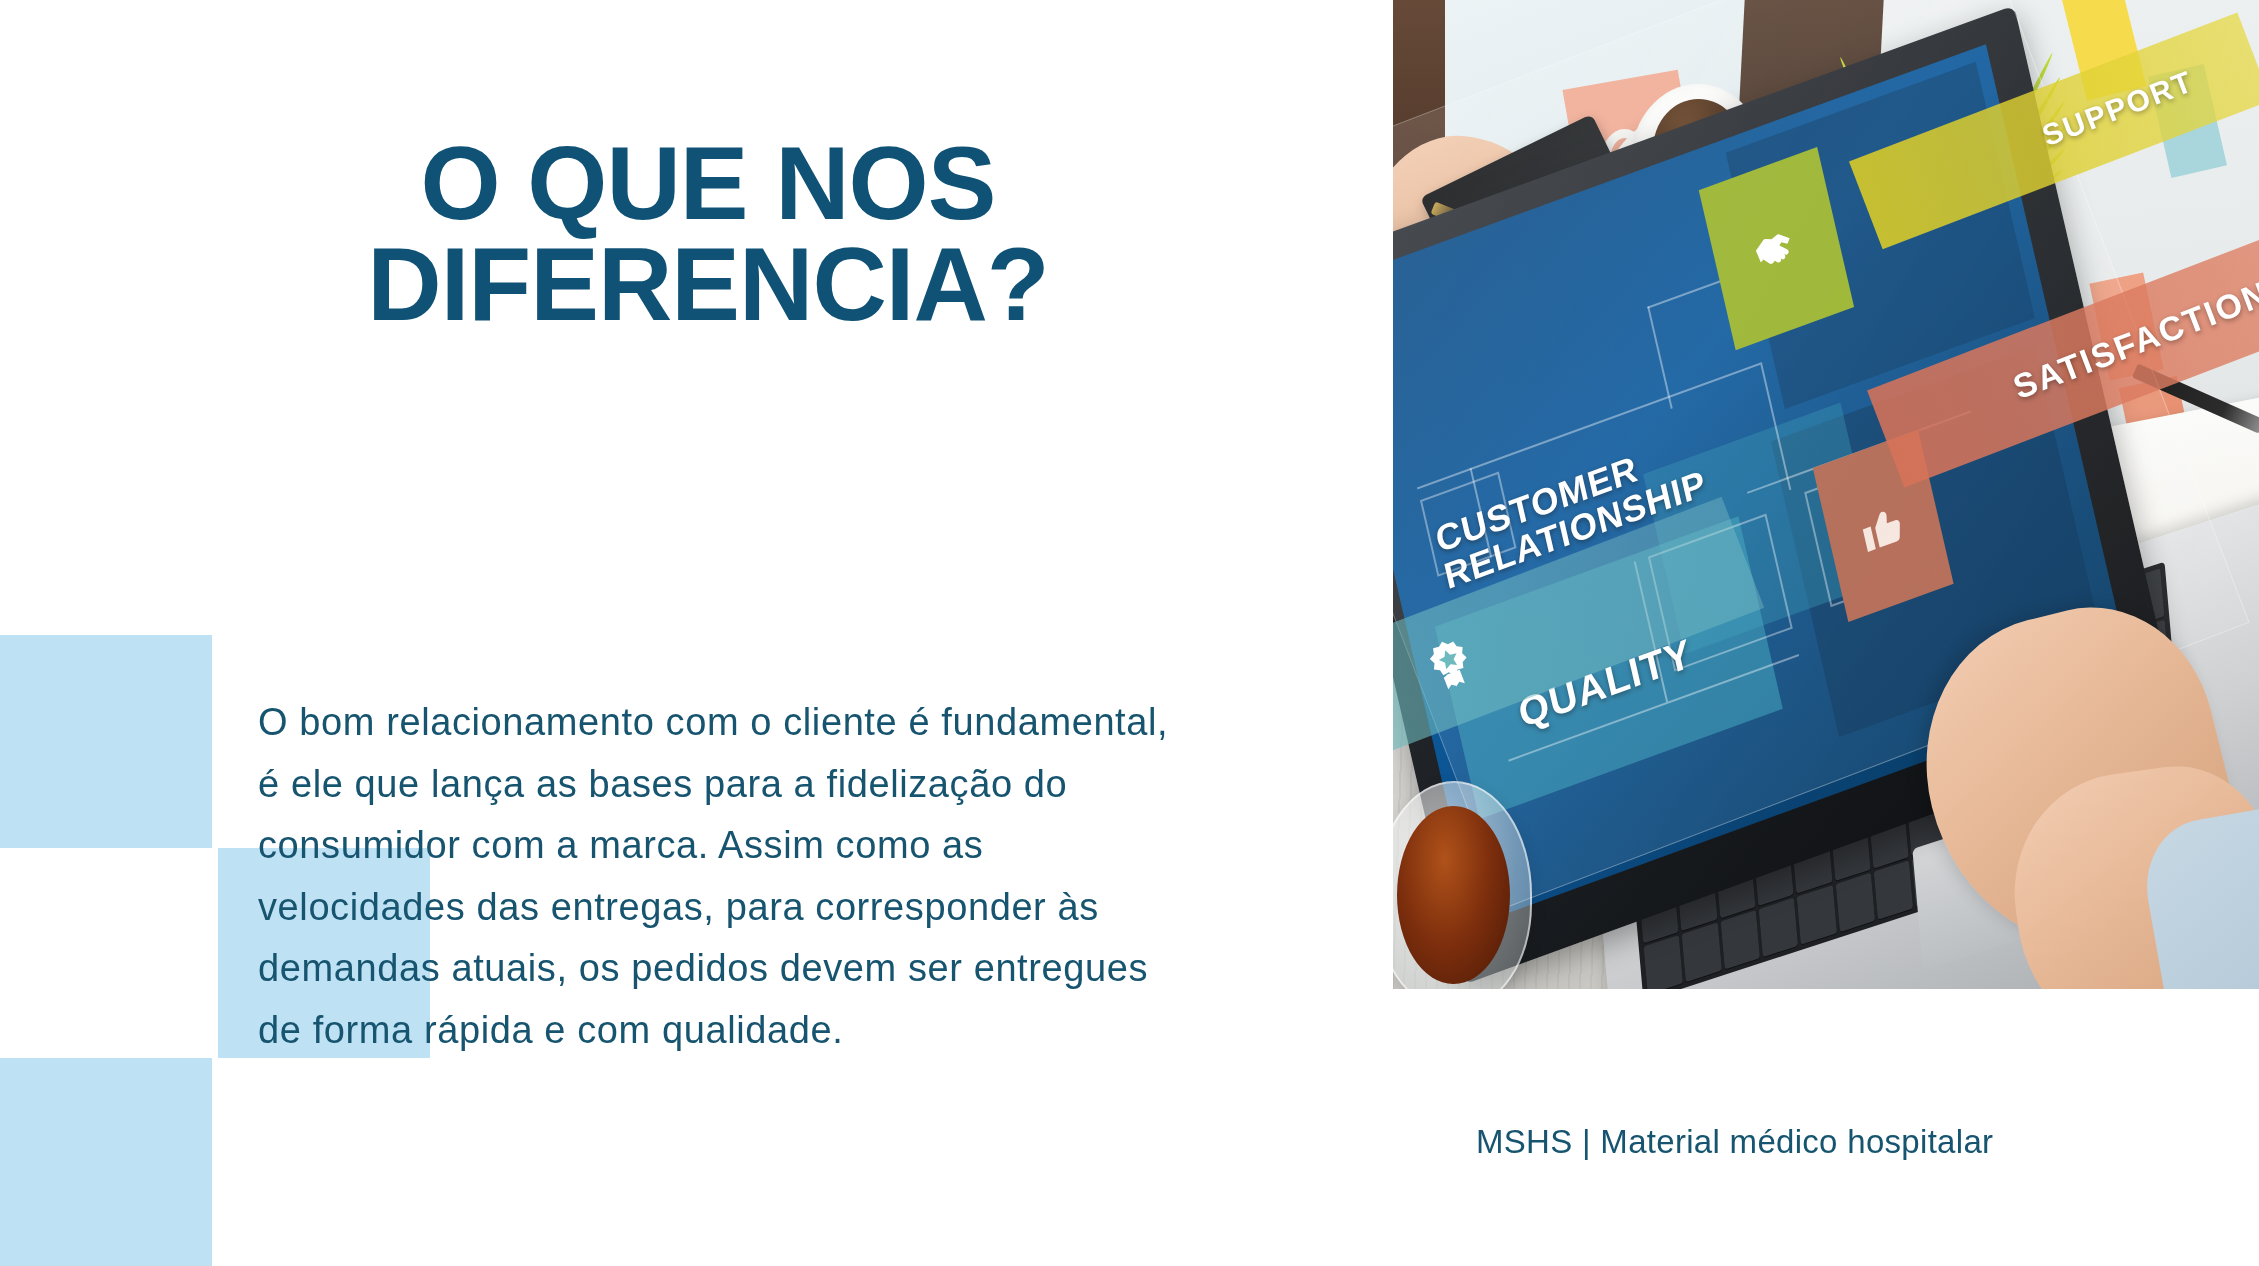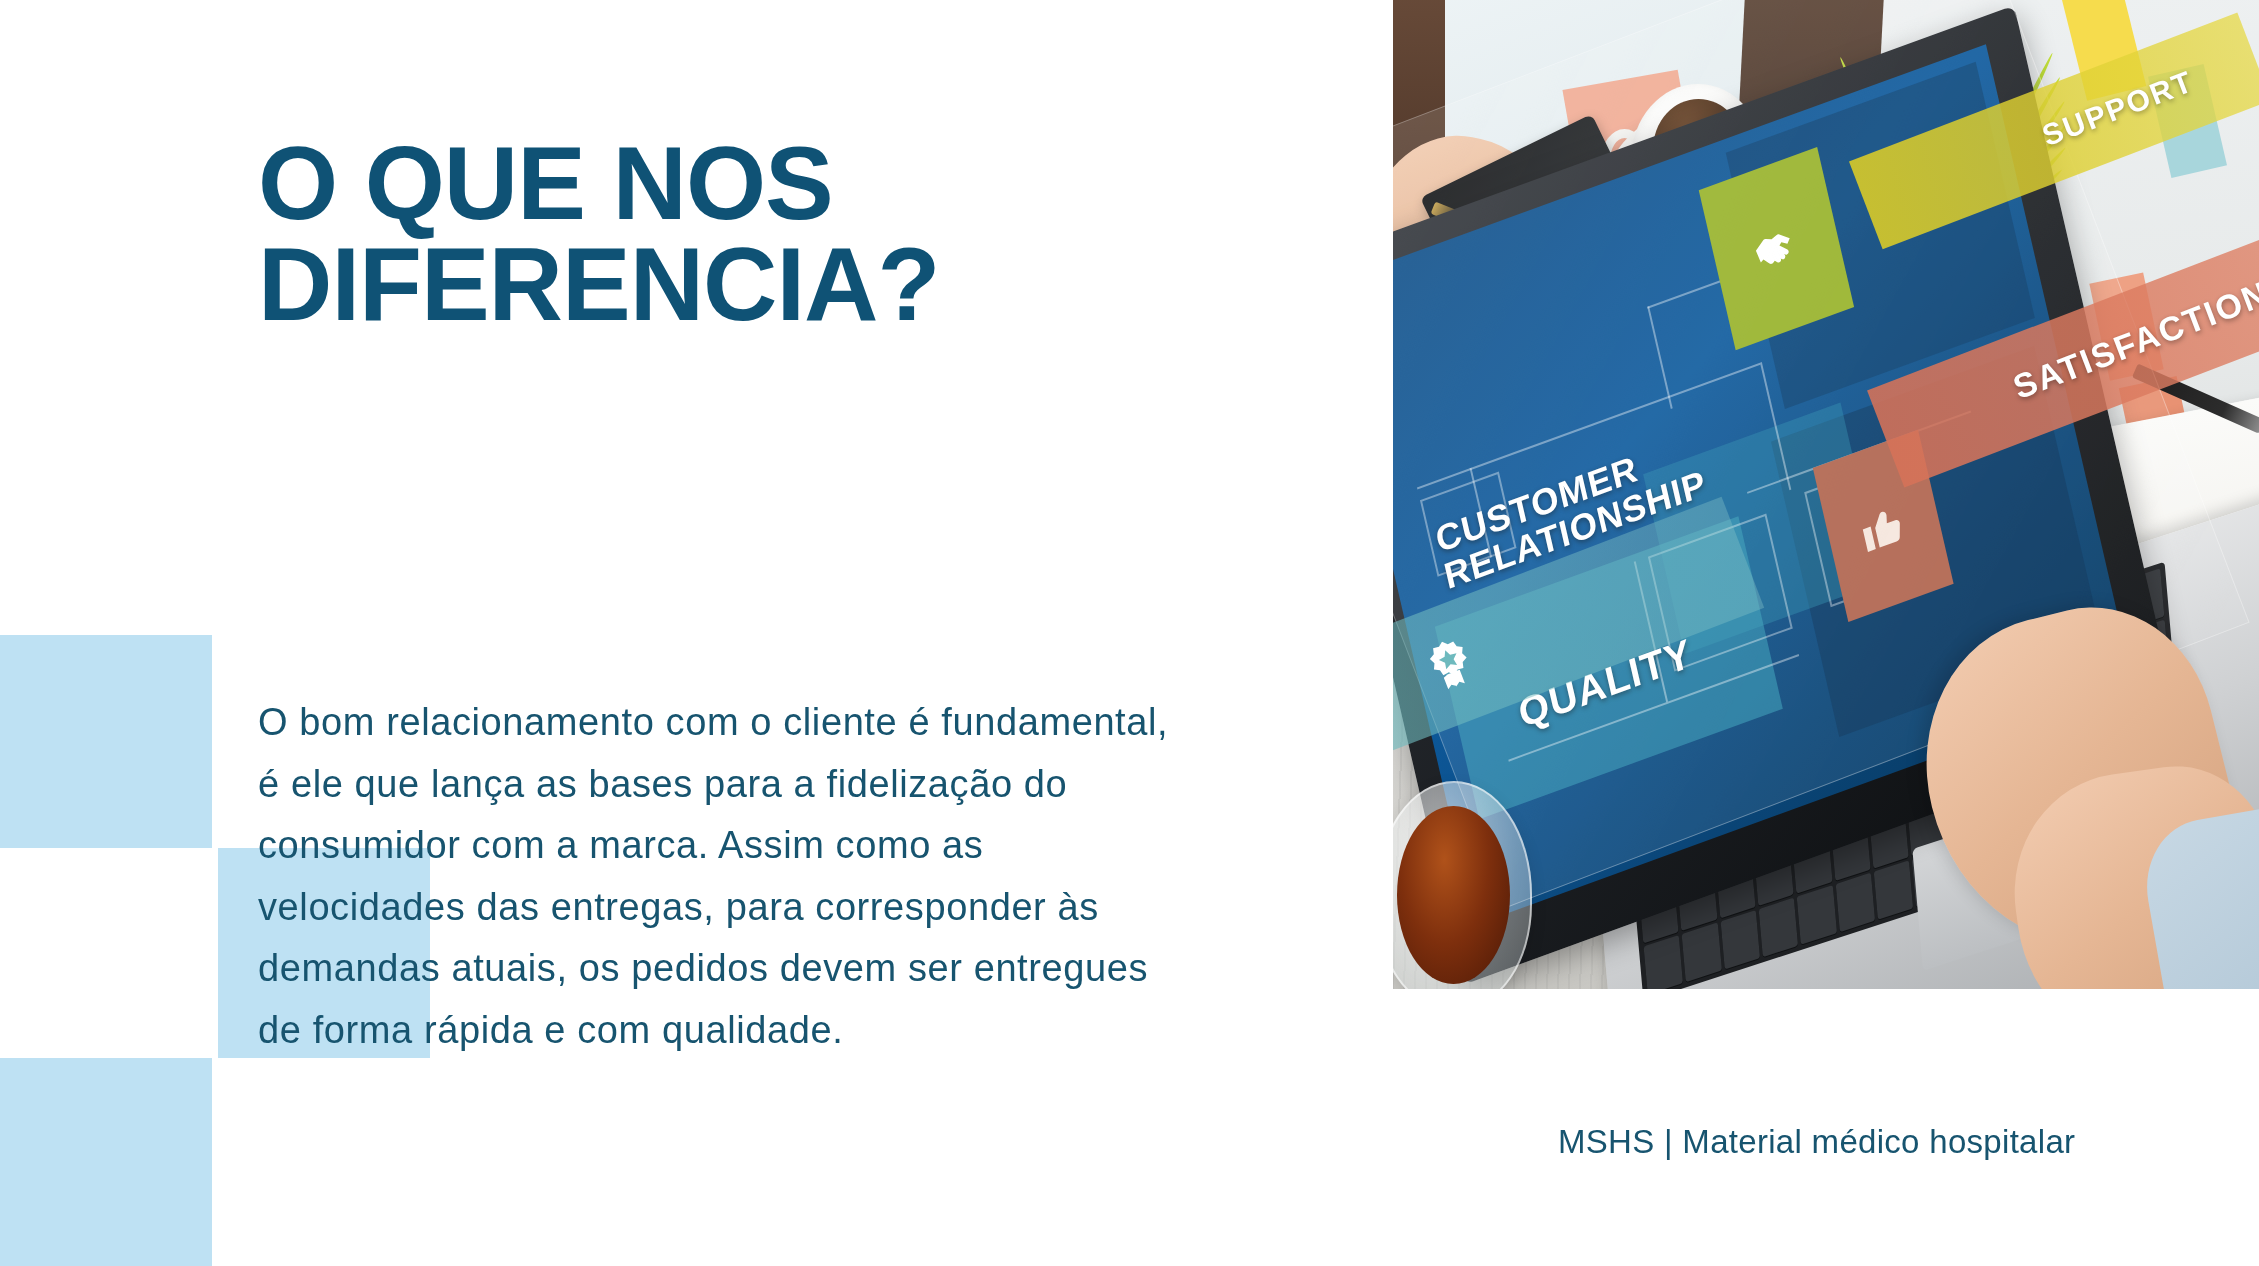--- a/index.html
+++ b/index.html
@@ -37,20 +37,21 @@
     position:absolute;
     top:134px; left:0;
     width:900px;
     font-size:103px;
     line-height:0.98;
     font-weight:700;
     letter-spacing:-1px;
     color:#0f5275;
     text-transform:uppercase;
     white-space:pre-line;
+    text-align:center;
   }
 
   .subtitle {
     position:absolute;
     top:458px; left:0;
     width:1000px;
     font-size:57px;
     line-height:1.12;
     font-weight:700;
     letter-spacing:-0.3px;
@@ -65,21 +66,21 @@
     width:920px;
     font-size:38px;
     line-height:1.62;
     font-weight:400;
     letter-spacing:0.6px;
     color:#17546f;
   }
 
   .footer {
     position:absolute;
-    left:1558px; top:1123px;
+    left:1476px; top:1123px;
     font-size:33px;
     letter-spacing:0.3px;
     color:#17546f;
     white-space:nowrap;
     z-index:6;
   }
 
   
   .photo {
     position:absolute;

